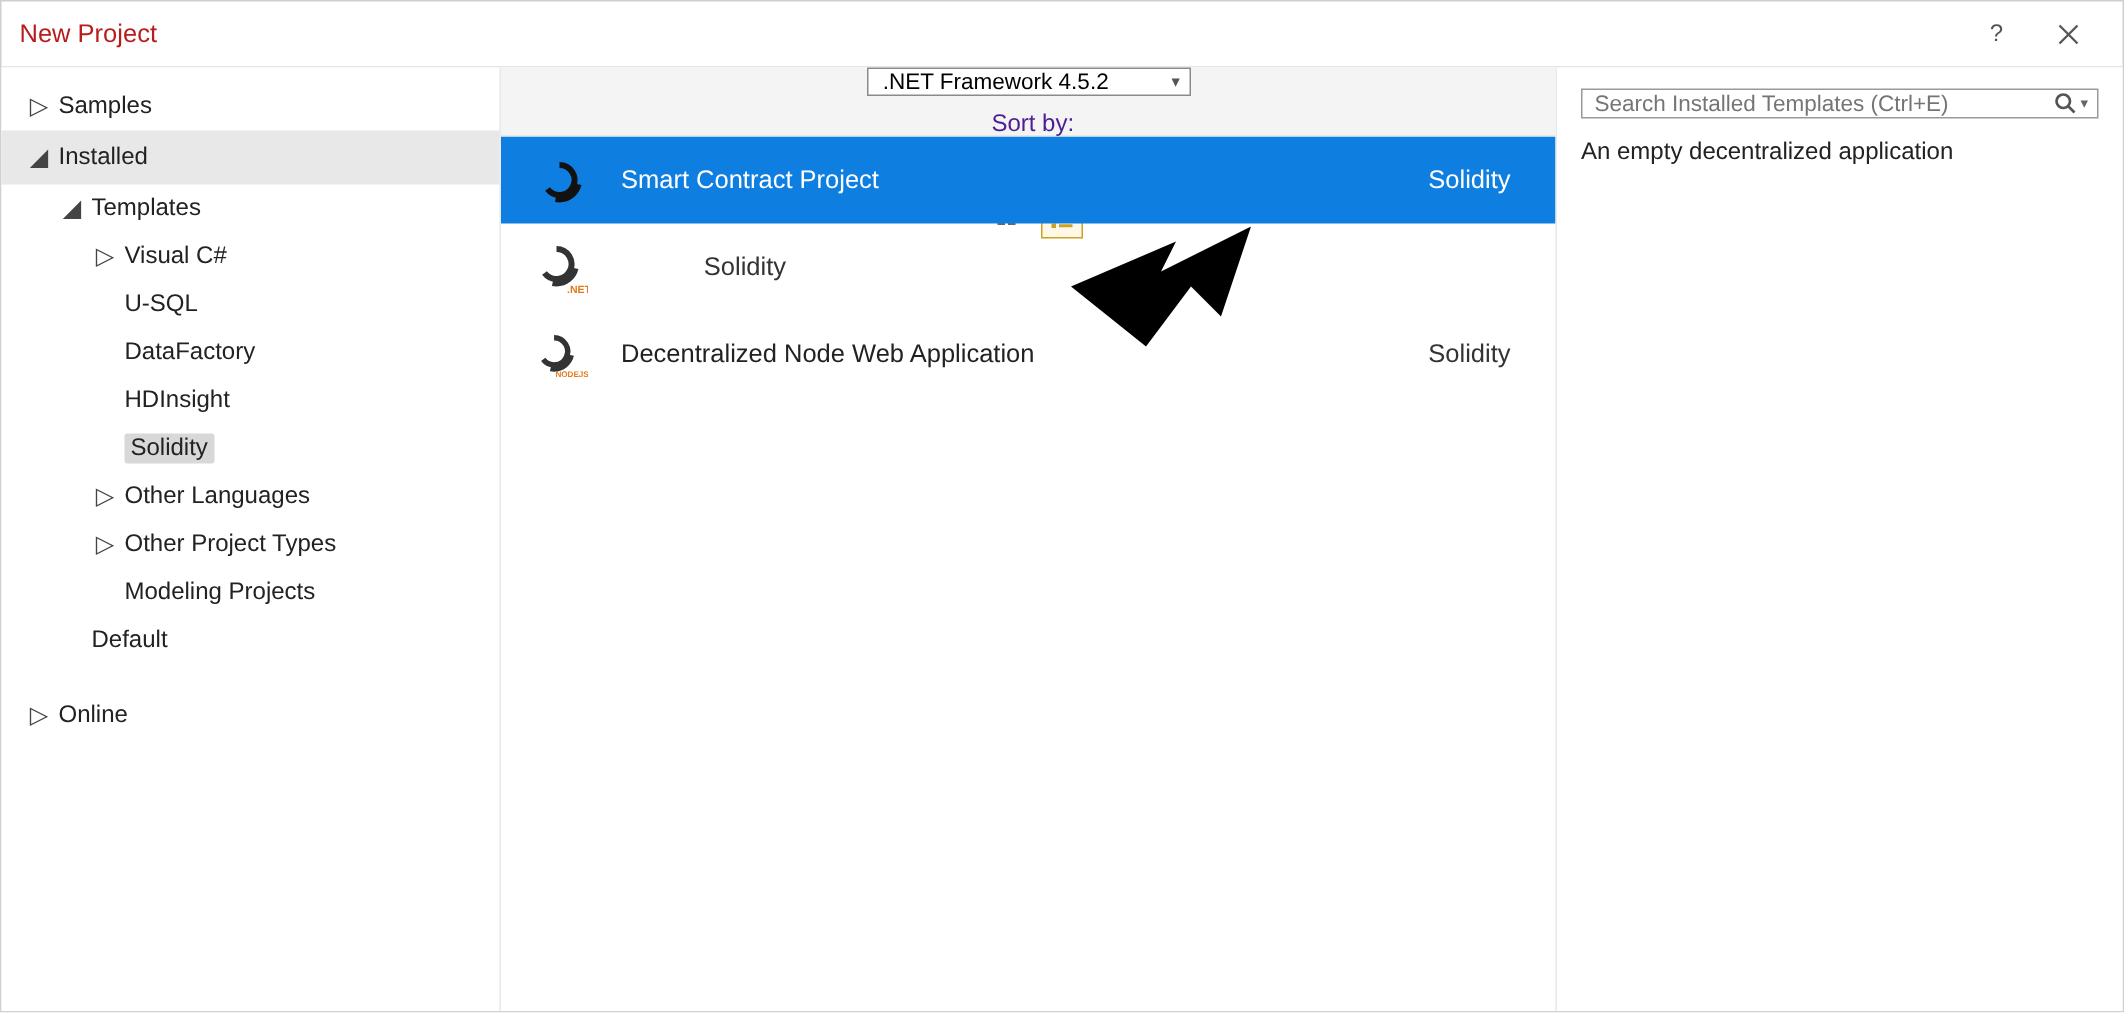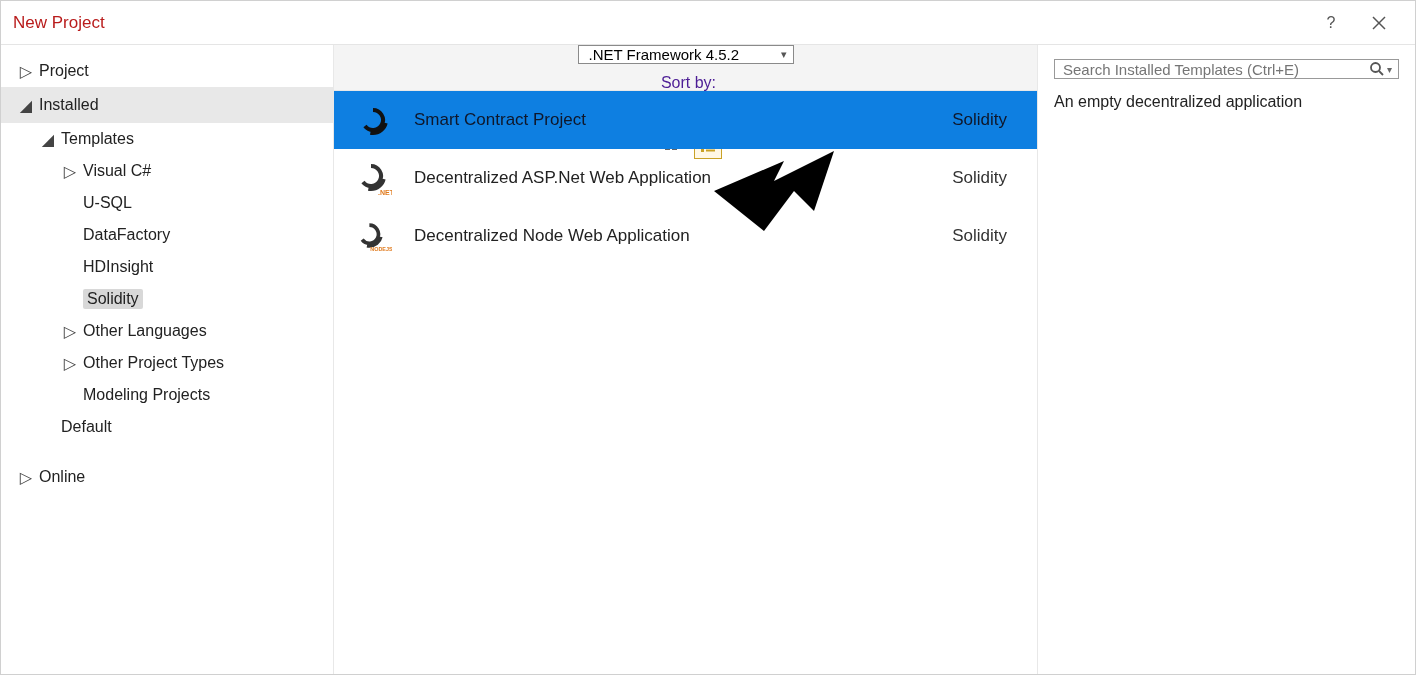--- a/index.html
+++ b/index.html
@@ -34,21 +34,21 @@
   .view-icons { display: flex; gap: 8px; margin-left: 8px; }
   .icon-btn { width: 28px; height: 28px; border: 1px solid transparent; display: flex; align-items: center; justify-content: center; }
   .icon-btn.active { border-color: #c9a227; background: #fff8e6; }
 
   .list { flex: 1; overflow: auto; }
   .item { display: flex; align-items: center; height: 58px; padding: 0 20px; }
   .item .icon { width: 38px; height: 38px; margin-right: 22px; display:flex; align-items:center; justify-content:center; }
   .item .name { flex: 1; font-size: 17px; color: #222; }
   .item .lang { width: 120px; text-align: right; font-size: 17px; color: #333; padding-right: 10px; }
   .item.selected { background: #0e7fe1; }
-  .item.selected .name, .item.selected .lang { color: #0f172a; }
+  .item.selected .name, .item.selected .lang { color: #ffffff; }
 
   
   .cursor { position: absolute; top: 106px; left: 380px; pointer-events: none; }
 
   
   .right { width: 377px; background: #fff; padding: 14px 16px; font-size: 16px; color: #222; }
   .searchbox { height: 20px; border: 1px solid #999; display: flex; align-items: center; padding: 0 4px 0 8px; margin-bottom: 14px; background: #fff; }
   .searchbox input { flex: 1; border: none; outline: none; font-size: 15px; color: #666; background: transparent; }
   .searchbox .sbtn { display: flex; align-items: center; gap: 2px; color: #555; padding: 0 2px; }
   .detail-row { margin-bottom: 10px; }
@@ -71,21 +71,21 @@
         </svg>
     </div>
   </div>
 
   <div class="body">
 
     <div class="left">
       <div class="tree">
         <div class="row lvl1">
           <span class="arrow">▷</span>
-          <span class="lbl">Project</span>
+          <span class="lbl">Samples</span>
         </div>
         <div class="row lvl1 section">
           <span class="arrow">◢</span>
           <span class="lbl">Installed</span>
         </div>
         <div class="row lvl2">
           <span class="arrow">◢</span>
           <span class="lbl">Templates</span>
         </div>
         <div class="row lvl3">
@@ -177,21 +177,20 @@
           <span class="lang">Solidity</span>
         </div>
         <div class="item">
           <span class="icon">
             <svg width="38" height="38" viewBox="0 0 38 38">
                 <circle cx="17" cy="17" r="13" fill="none" stroke="#333" stroke-width="4" stroke-dasharray="0 3 20 100"></circle>
                 <path d="M17 7 A10 10 0 1 1 9 23" fill="none" stroke="#333" stroke-width="4"></path>
                 <text x="24" y="36" font-size="7" fill="#e07b1f" font-weight="bold">.NET</text>
               </svg>
           </span>
-          <span class="name">Decentralized ASP.Net Web Application</span>
           <span class="lang">Solidity</span>
         </div>
         <div class="item">
           <span class="icon">
             <svg width="42" height="38" viewBox="0 0 42 38">
                 <circle cx="17" cy="17" r="13" fill="none" stroke="#333" stroke-width="4" stroke-dasharray="0 3 20 100"></circle>
                 <path d="M17 7 A10 10 0 1 1 9 23" fill="none" stroke="#333" stroke-width="4"></path>
                 <text x="18" y="36" font-size="6" fill="#e07b1f" font-weight="bold">NODEJS</text>
               </svg>
           </span>

